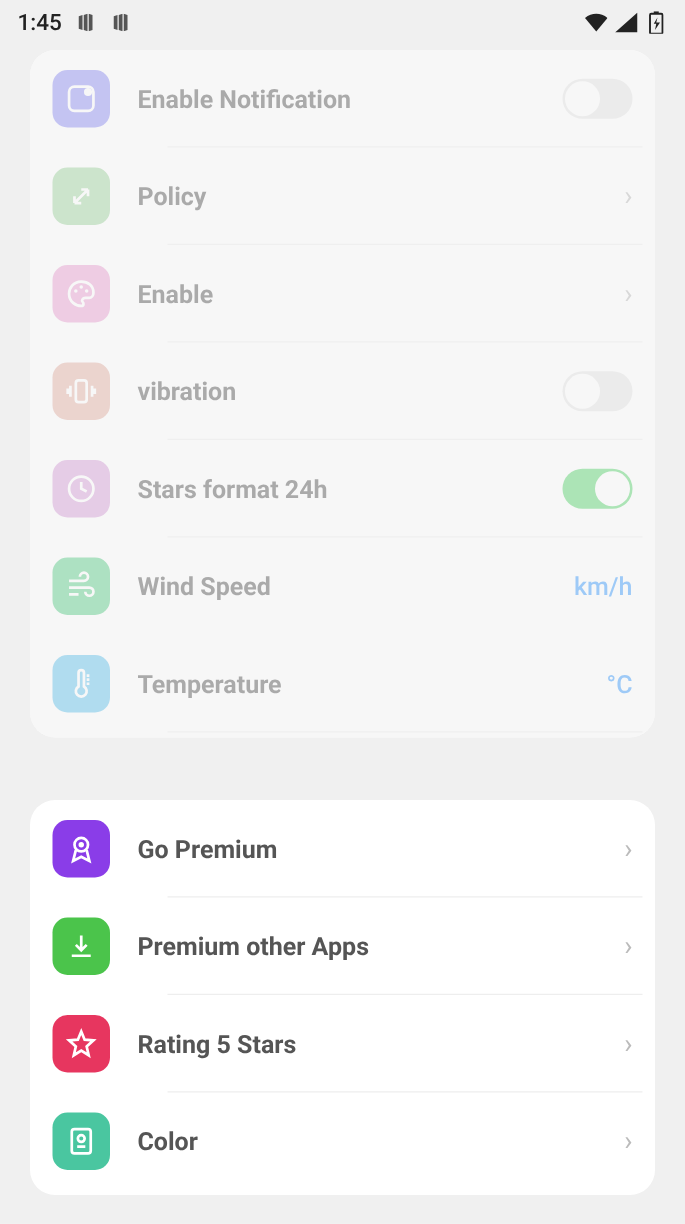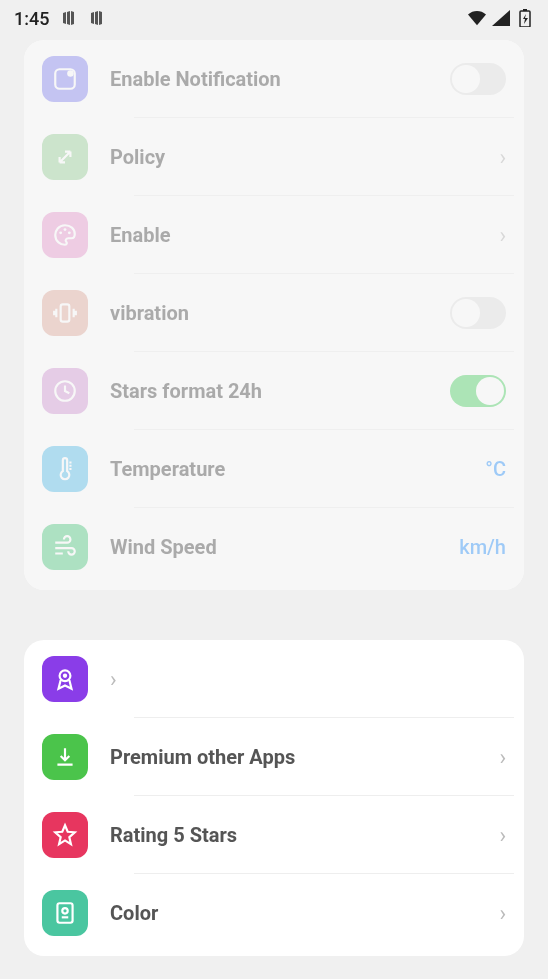--- a/index.html
+++ b/index.html
@@ -197,54 +197,55 @@
         </svg>
     </div>
     <div class="label">Stars format 24h</div>
     <div class="toggle on">
         <div class="knob"></div>
       </div>
     <div class="divider"></div>
   </div>
 
   <div class="row">
+    <div class="icon-box" style="background:#5cce8a">
+      <svg width="26" height="26" viewBox="0 0 24 24" fill="none" stroke="#fff" stroke-width="2">
+          <path d="M3 8 L14 8 A3 3 0 1 0 11 5 M3 13 L18 13 A3 3 0 1 1 15 16 M3 18 L10 18"></path>
+        </svg>
+    </div>
+    <div class="label">Wind Speed</div>
+    <span class="value">km/h</span>
+  </div>
+
+  <div class="row">
     <div class="icon-box" style="background:#63c3ee">
       <svg width="26" height="26" viewBox="0 0 24 24" fill="none" stroke="#fff" stroke-width="2">
           <path d="M10 4 A2 2 0 0 1 14 4 L14 14 A4 4 0 1 1 10 14 Z"></path>
           <path d="M16 6 L18 6 M16 9 L18 9 M16 12 L18 12"></path>
         </svg>
     </div>
     <div class="label">Temperature</div>
     <span class="value">°C</span>
     <div class="divider"></div>
-  </div>
-
-  <div class="row">
-    <div class="icon-box" style="background:#5cce8a">
-      <svg width="26" height="26" viewBox="0 0 24 24" fill="none" stroke="#fff" stroke-width="2">
-          <path d="M3 8 L14 8 A3 3 0 1 0 11 5 M3 13 L18 13 A3 3 0 1 1 15 16 M3 18 L10 18"></path>
-        </svg>
-    </div>
-    <div class="label">Wind Speed</div>
-    <span class="value">km/h</span>
   </div>
 </div>
 
 <div class="gap"></div>
 
 <div class="card">
 
   <div class="row">
     <div class="icon-box" style="background:#8a3de8">
       <svg width="26" height="26" viewBox="0 0 24 24" fill="none" stroke="#fff" stroke-width="2">
           <circle cx="12" cy="9" r="5"></circle>
           <circle cx="12" cy="9" r="2" fill="#fff" stroke="none"></circle>
           <path d="M8 13 L6 21 L12 18 L18 21 L16 13"></path>
         </svg>
     </div>
+    <div class="label">Go Premium</div>
     <span class="chevron">›</span>
     <div class="divider"></div>
   </div>
 
   <div class="row">
     <div class="icon-box" style="background:#4bc44b">
       <svg width="26" height="26" viewBox="0 0 24 24" fill="none" stroke="#fff" stroke-width="2">
           <path d="M12 4 L12 15 M8 11 L12 15 L16 11 M5 19 L19 19"></path>
         </svg>
     </div>

